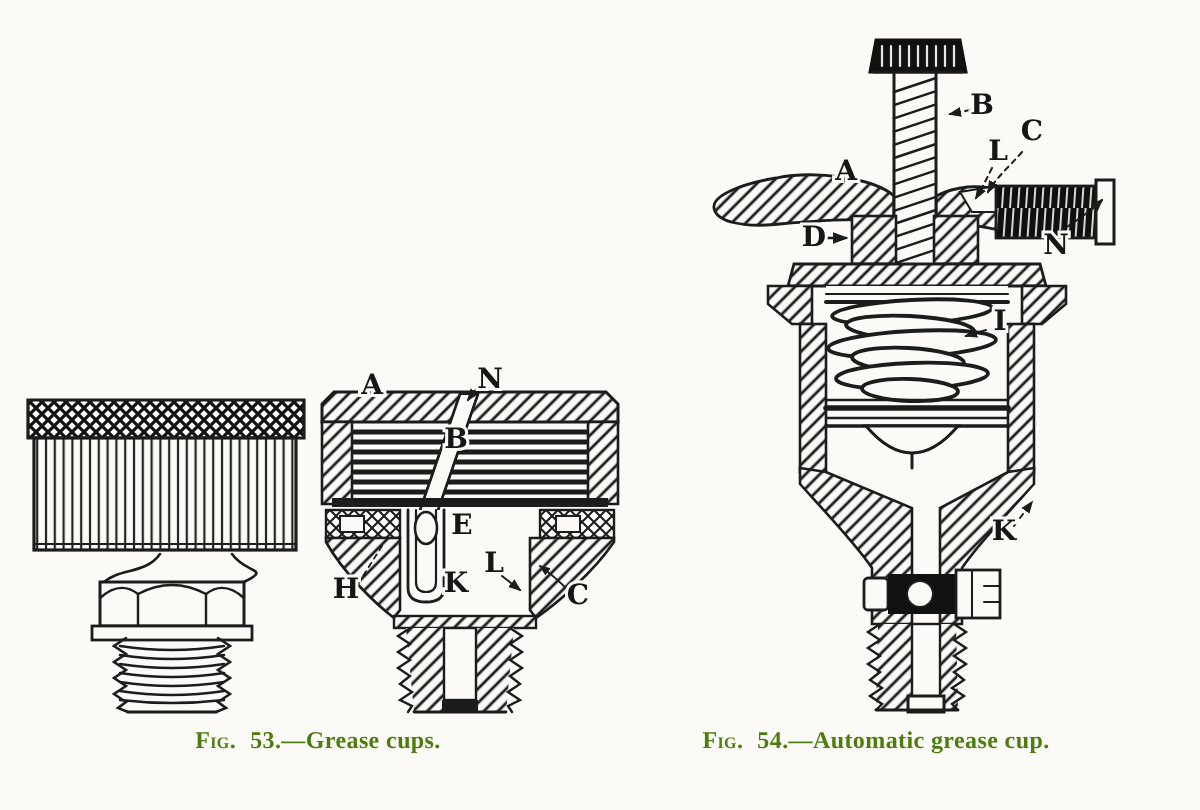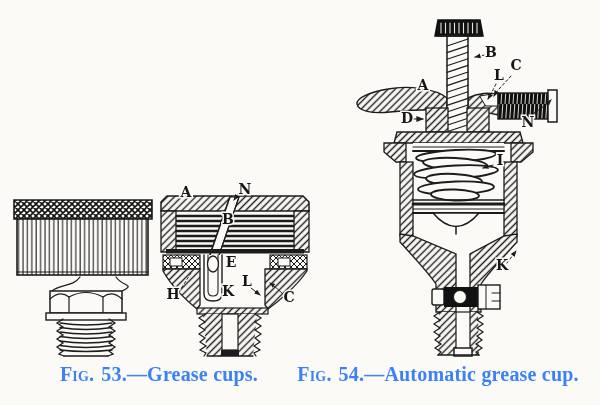--- a/index.html
+++ b/index.html
@@ -1,22 +1,22 @@
 <!DOCTYPE html>
 <html><head>
 <meta charset="utf-8">
 <style>
   html,body { margin:0; padding:0; }
   .page { position:relative; width:600px; height:405px; background:#fbfaf6; overflow:hidden;
           font-family:"Liberation Serif", serif; }
   .page svg { position:absolute; left:0; top:0; }
   .lbl { font-family:"DejaVu Serif", serif; font-size:14px; font-weight:700; fill:#161616;
          paint-order:stroke; stroke:#fbfaf6; stroke-width:3px; text-anchor:middle; }
-  .cap { position:absolute; top:363px; text-align:center; font-size:20px; font-weight:700;
-         color:#3b82f6; white-space:nowrap; letter-spacing:.2px; }
+  .cap { position:absolute; top:363px; text-align:center; font-size:12px; font-weight:700;
+         color:#4d7c0f; white-space:nowrap; letter-spacing:.2px; }
   .cap .fig { font-variant:small-caps; }
   .cap .num { margin-left:7px; }
 </style>
 </head>
 <body>
 
 <div class="page">
 <svg width="600" height="405" viewBox="0 0 600 405" stroke-linecap="round">
   <defs>
     <pattern id="ph" width="5" height="5" patternUnits="userSpaceOnUse" patternTransform="rotate(45)">

